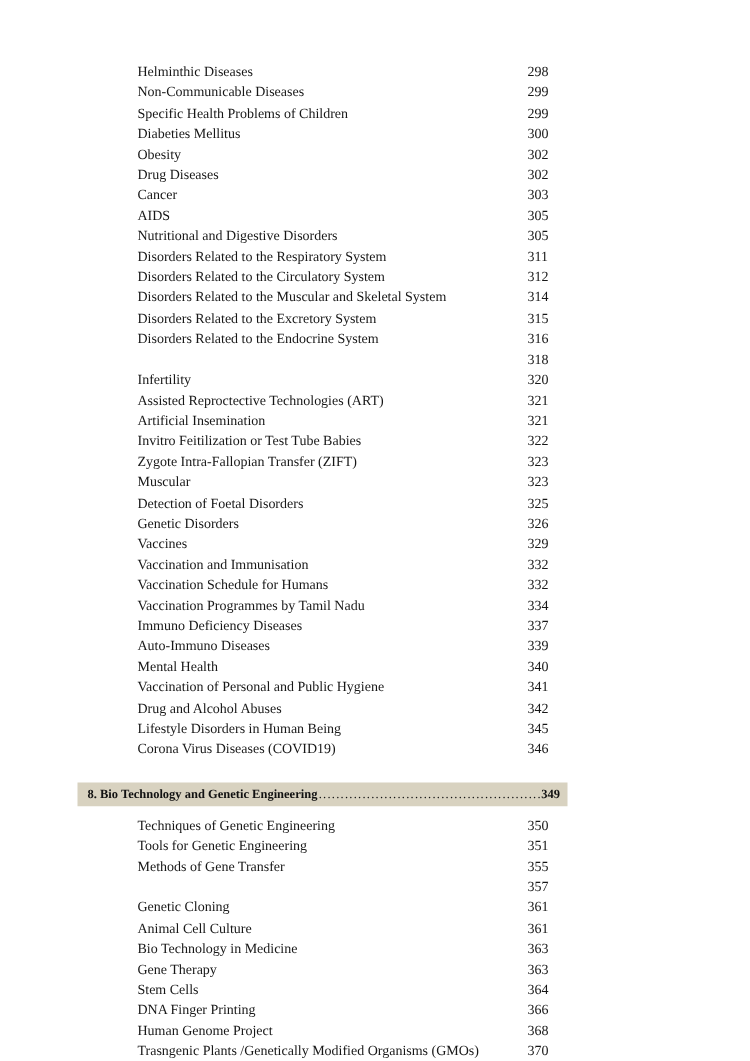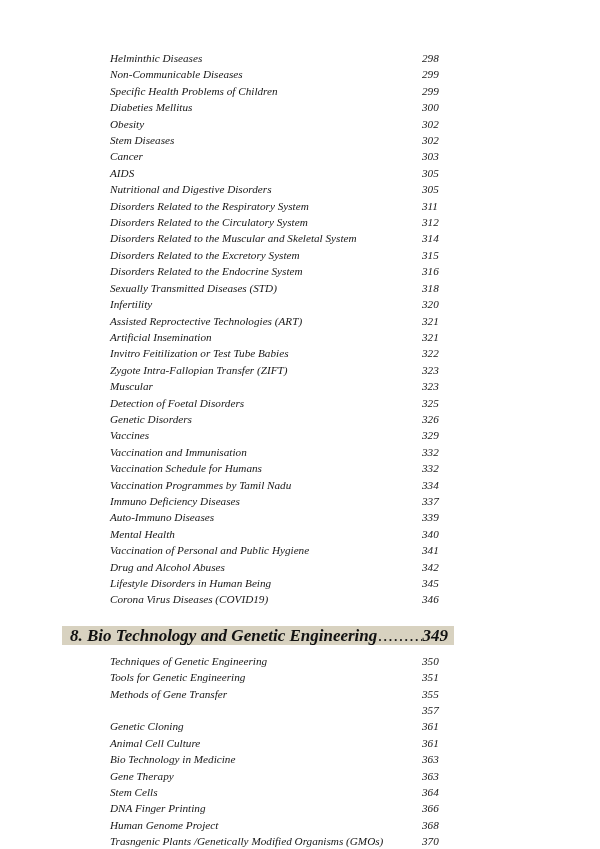--- a/index.html
+++ b/index.html
@@ -13,21 +13,20 @@
     font-family: "Liberation Serif", serif;
     color: #1a1a1a;
     overflow: hidden;
   }
   .page {
     position: relative;
     width: 516px;
     height: 849px;
     box-sizing: border-box;
     padding: 50px 62px 0 62px;
-    font-style: italic;
   }
   .toc-list {
     margin: 0;
     padding: 0;
     list-style: none;
   }
   .toc-entry {
     display: flex;
     align-items: baseline;
     font-size: 11.2px;
@@ -46,21 +45,21 @@
     min-width: 26px;
     padding-right: 6px;
   }
   .chapter-head {
     margin-top: 18px;
     margin-bottom: 8px;
     background: #d8d2c0;
     display: flex;
     align-items: baseline;
     font-weight: bold;
-    font-size: 17px;
+    font-size: 10px;
     line-height: 19px;
     color: #111;
     padding: 0 6px 0 8px;
   }
   .chapter-head .ch-title {
     white-space: nowrap;
   }
   .chapter-head .dots {
     flex: 1 1 auto;
     overflow: hidden;
@@ -101,21 +100,21 @@
         <span class="title">Diabeties Mellitus</span>
         <span class="filler"></span>
         <span class="page-num">300</span>
       </li>
       <li class="toc-entry">
         <span class="title">Obesity</span>
         <span class="filler"></span>
         <span class="page-num">302</span>
       </li>
       <li class="toc-entry">
-        <span class="title">Stem Diseases</span>
+        <span class="title">Drug Diseases</span>
         <span class="filler"></span>
         <span class="page-num">302</span>
       </li>
       <li class="toc-entry">
         <span class="title">Cancer</span>
         <span class="filler"></span>
         <span class="page-num">303</span>
       </li>
       <li class="toc-entry">
         <span class="title">AIDS</span>
@@ -146,21 +145,20 @@
         <span class="title">Disorders Related to the Excretory System</span>
         <span class="filler"></span>
         <span class="page-num">315</span>
       </li>
       <li class="toc-entry">
         <span class="title">Disorders Related to the Endocrine System</span>
         <span class="filler"></span>
         <span class="page-num">316</span>
       </li>
       <li class="toc-entry">
-        <span class="title">Sexually Transmitted Diseases (STD)</span>
         <span class="filler"></span>
         <span class="page-num">318</span>
       </li>
       <li class="toc-entry">
         <span class="title">Infertility</span>
         <span class="filler"></span>
         <span class="page-num">320</span>
       </li>
       <li class="toc-entry">
         <span class="title">Assisted Reproctective Technologies (ART)</span>

